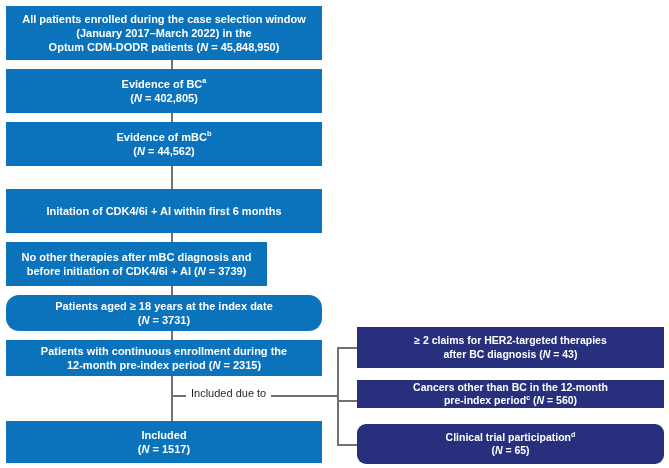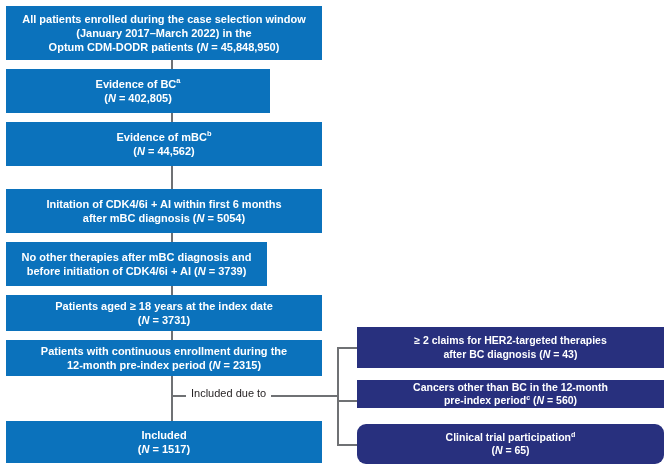--- a/index.html
+++ b/index.html
@@ -93,49 +93,48 @@
   <div class="bracket-label" style="left:186px; top:387px;">Included due to</div>
 
   <div class="box box-primary" style="left:6px; top:6px; width:316px; height:54px;">
     <div>
       <p>All patients enrolled during the case selection window</p>
       <p>(January 2017–March 2022) in the</p>
       <p><span>Optum CDM-DODR patients (</span><i>N</i><span> = 45,848,950)</span></p>
     </div>
   </div>
 
-  <div class="box box-primary" style="left:6px; top:69px; width:264px; height:44px;">
+  <div class="box box-primary" style="left:6px; top:69px; width:316px; height:44px;">
     <div>
       <p><span>Evidence of BC</span><sup>a</sup></p>
       <p><span>(</span><i>N</i><span> = 402,805)</span></p>
     </div>
   </div>
 
   <div class="box box-primary" style="left:6px; top:122px; width:316px; height:44px;">
     <div>
       <p><span>Evidence of mBC</span><sup>b</sup></p>
       <p><span>(</span><i>N</i><span> = 44,562)</span></p>
     </div>
   </div>
 
   <div class="box box-primary" style="left:6px; top:189px; width:316px; height:44px;">
     <div>
       <p>Initation of CDK4/6i + AI within first 6 months</p>
-      <p><span>after mBC diagnosis (</span><i>N</i><span> = 5054)</span></p>
     </div>
   </div>
 
   <div class="box box-primary" style="left:6px; top:242px; width:261px; height:44px;">
     <div>
       <p>No other therapies after mBC diagnosis and</p>
       <p><span>before initiation of CDK4/6i + AI (</span><i>N</i><span> = 3739)</span></p>
     </div>
   </div>
 
-  <div class="box box-primary" style="left:6px; top:295px; width:316px; height:36px;">
+  <div class="box box-primary" style="left:6px; top:295px; width:316px; height:36px;border-radius:13px;">
     <div>
       <p>Patients aged ≥ 18 years at the index date</p>
       <p><span>(</span><i>N</i><span> = 3731)</span></p>
     </div>
   </div>
 
   <div class="box box-primary" style="left:6px; top:340px; width:316px; height:36px;">
     <div>
       <p>Patients with continuous enrollment during the</p>
       <p><span>12-month pre-index period (</span><i>N</i><span> = 2315)</span></p>

